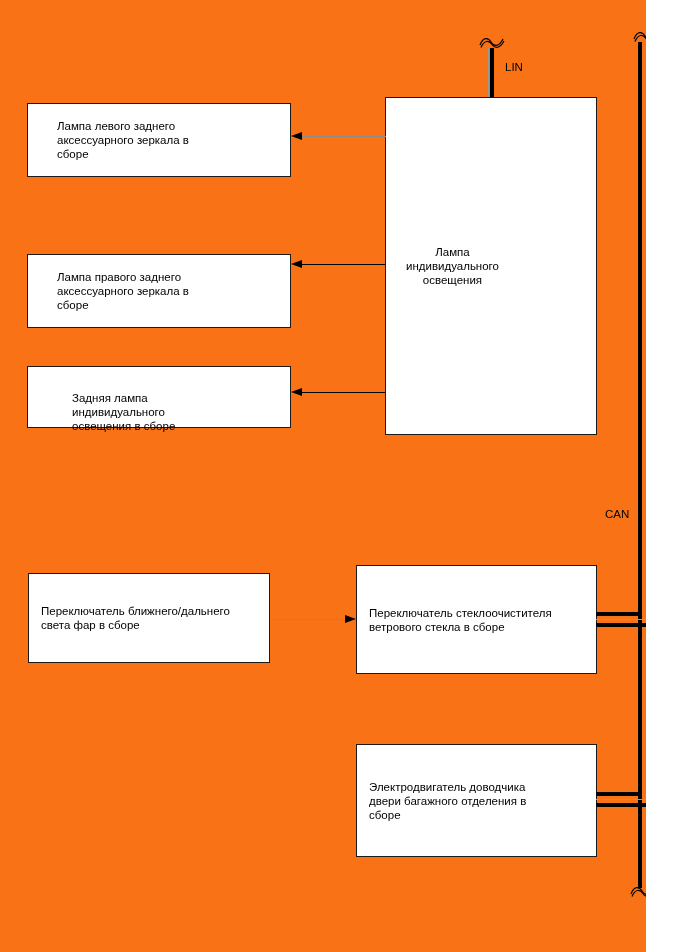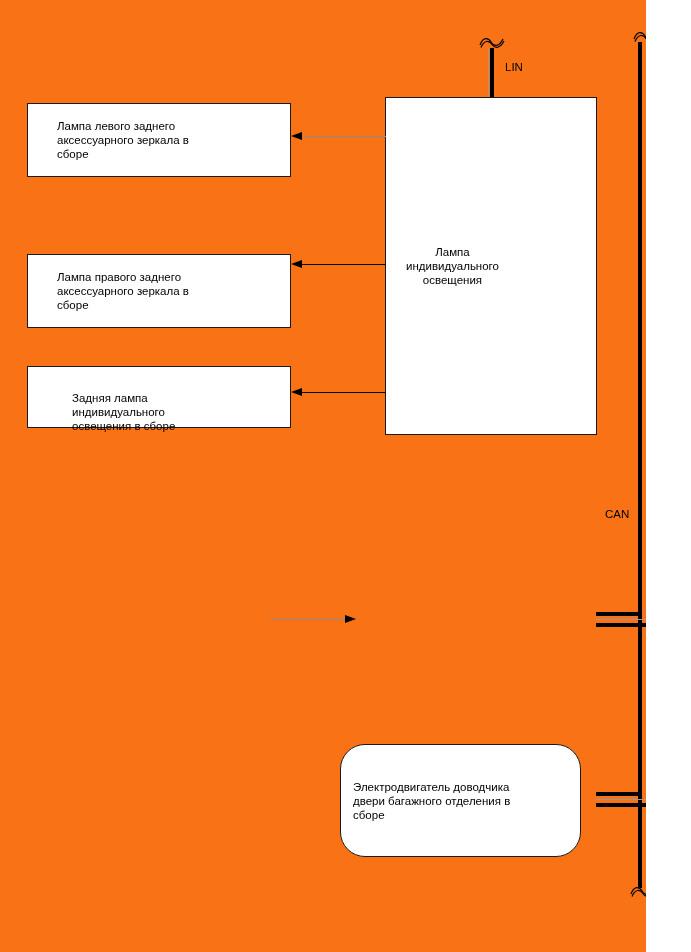--- a/index.html
+++ b/index.html
@@ -139,29 +139,37 @@
   <div class="arrowhead left" style="left:291px; top:260px;"></div>
 
   <div class="box indent-xl" style="left:27px; top:366px; width:264px; height:62px;">
     <span class="label">Задняя лампа
 индивидуального
 освещения в сборе</span>
   </div>
   <div class="wire black" style="left:302px; top:392px; width:84px;"></div>
   <div class="arrowhead left" style="left:291px; top:388px;"></div>
 
+  <div class="box indent-sm" style="left:28px; top:573px; width:242px; height:90px;">
+    <span class="label">Переключатель ближнего/дальнего
+света фар в сборе</span>
+  </div>
   <div class="wire gray" style="left:270px; top:619px; width:77px;"></div>
   <div class="arrowhead right" style="left:345px; top:615px;"></div>
 
+  <div class="box indent-sm" style="left:356px; top:565px; width:241px; height:109px;">
+    <span class="label">Переключатель стеклоочистителя
+ветрового стекла в сборе</span>
+  </div>
 
   <div class="bus-h-thick" style="left:596px; top:612px; width:46px;"></div>
   <div class="bus-h-hair" style="left:596px; top:619px; width:56px;"></div>
   <div class="bus-h-thick" style="left:596px; top:623px; width:56px;"></div>
 
-  <div class="box indent-sm" style="left:340px; top:744px; width:241px; height:113px;border-radius:25px;">
+  <div class="box indent-sm" style="left:356px; top:744px; width:241px; height:113px;">
     <span class="label">Электродвигатель доводчика
 двери багажного отделения в
 сборе</span>
   </div>
 
   <div class="bus-h-thick" style="left:596px; top:792px; width:46px;"></div>
   <div class="bus-h-hair" style="left:596px; top:799px; width:56px;"></div>
   <div class="bus-h-thick" style="left:596px; top:803px; width:56px;"></div>
 
 </div>

